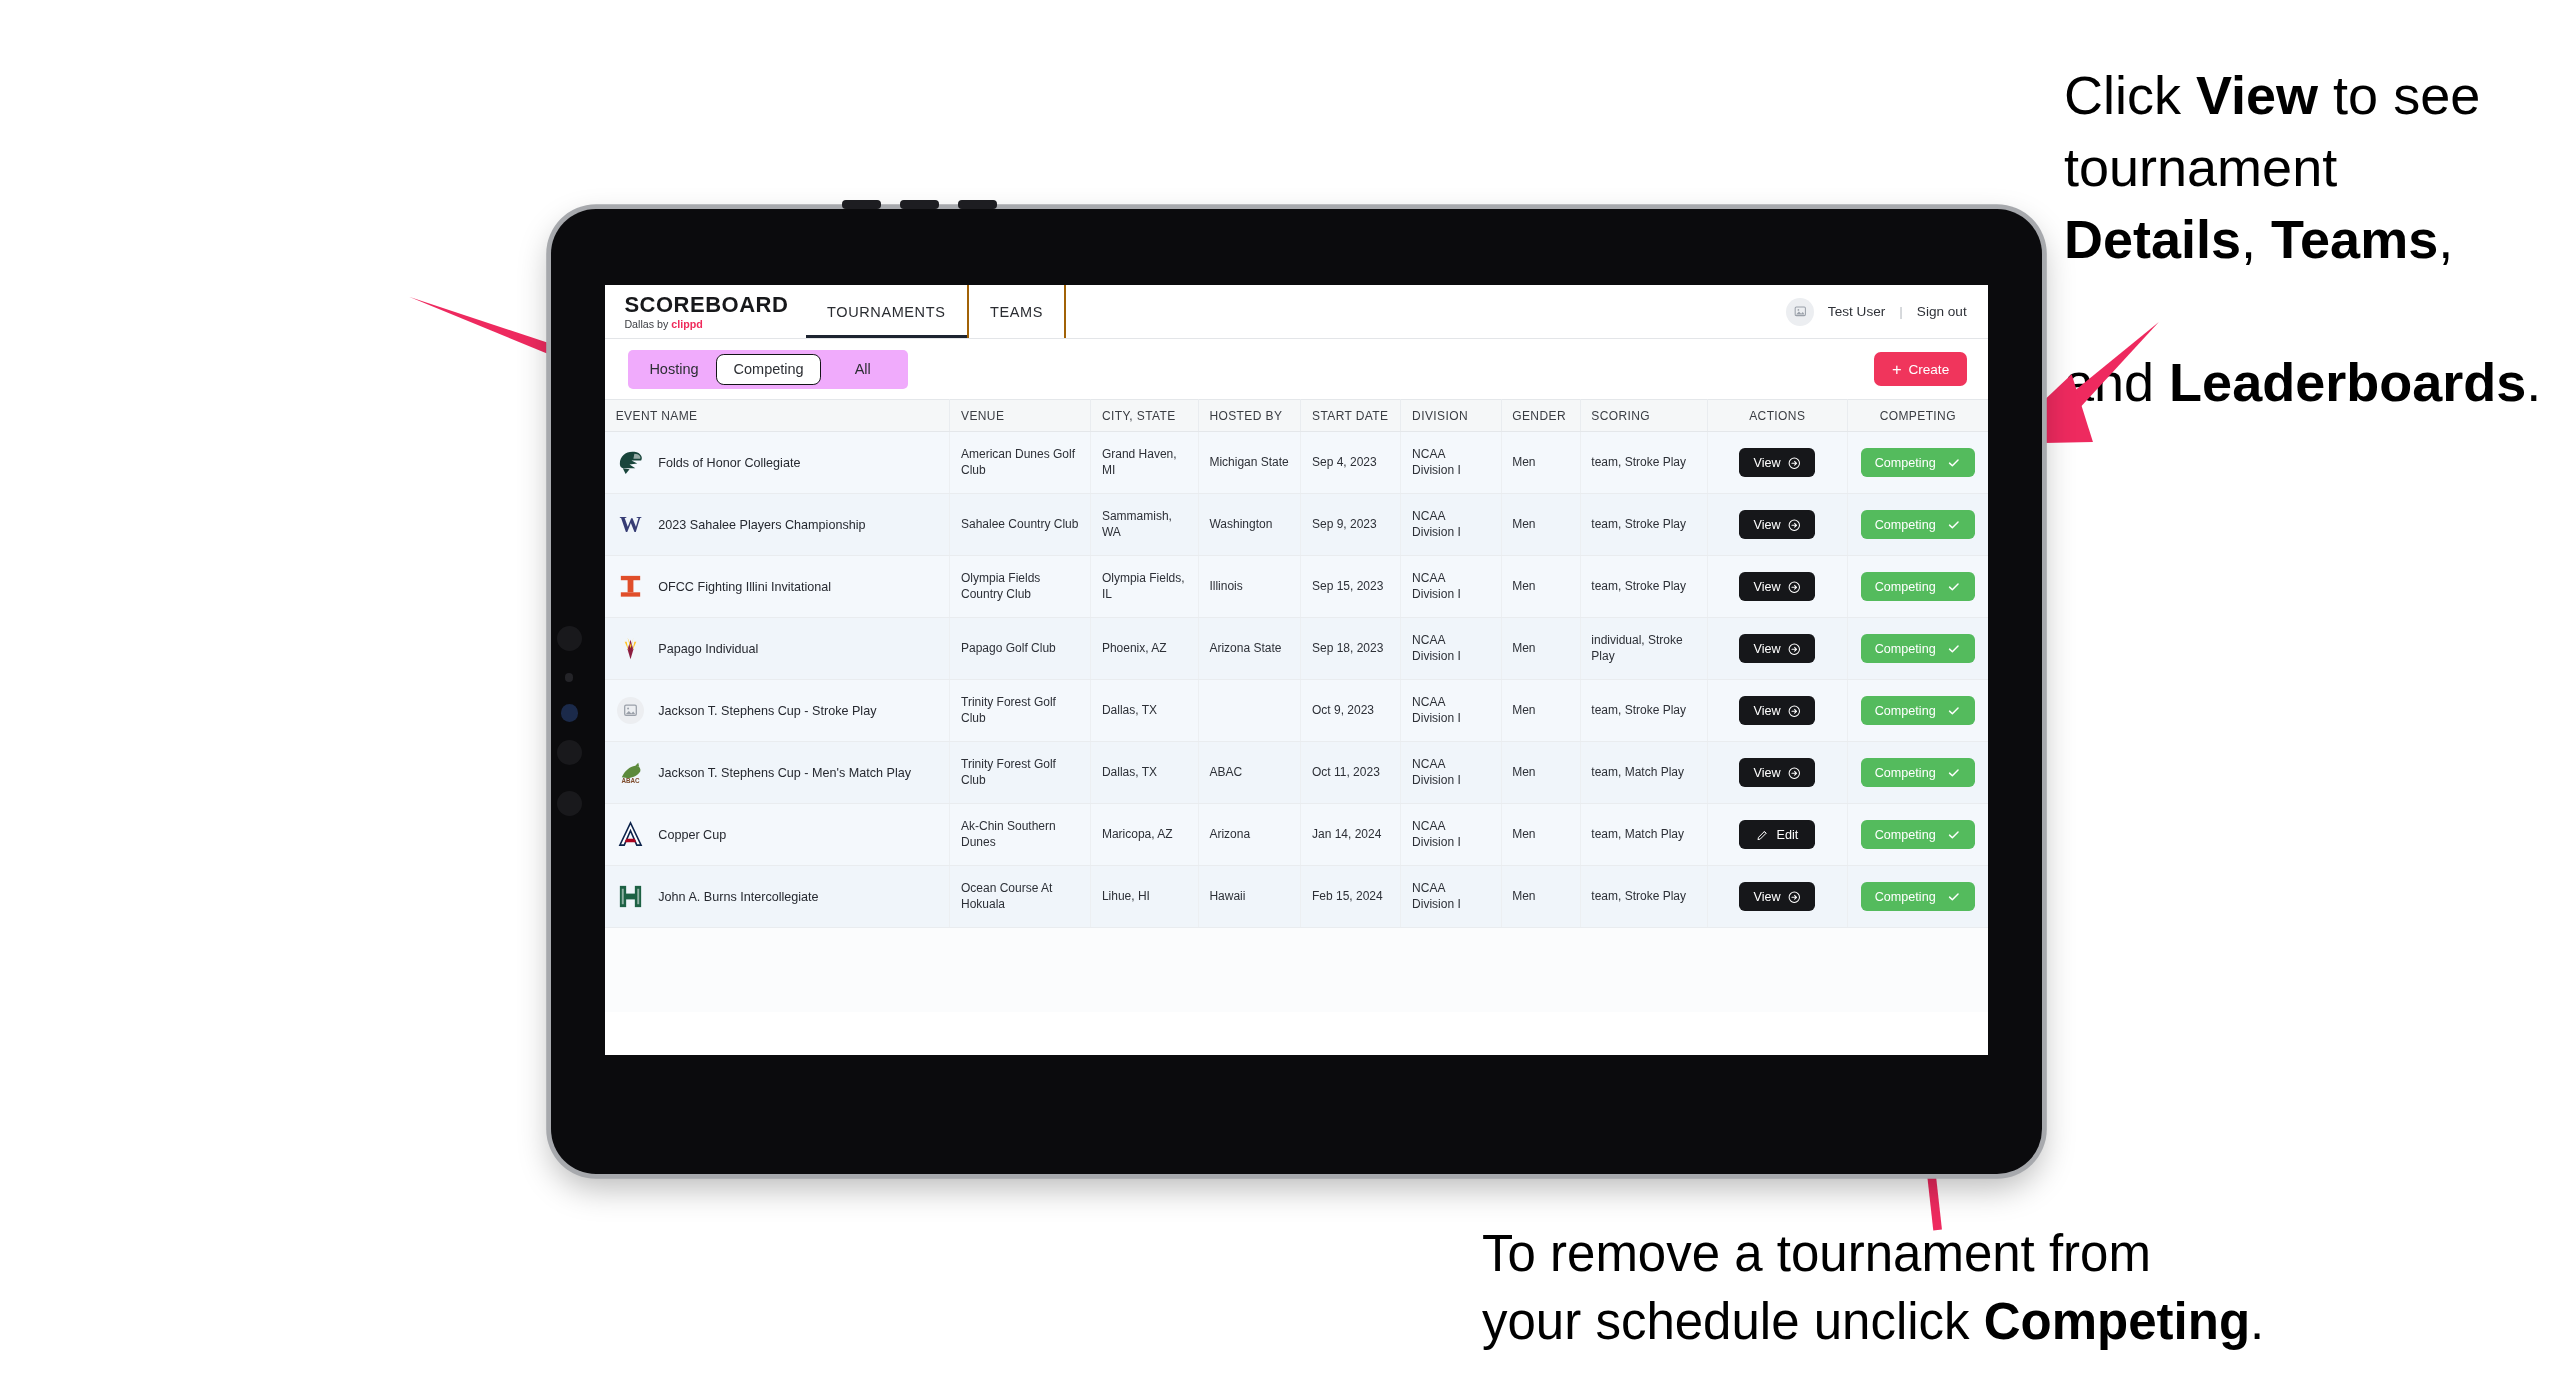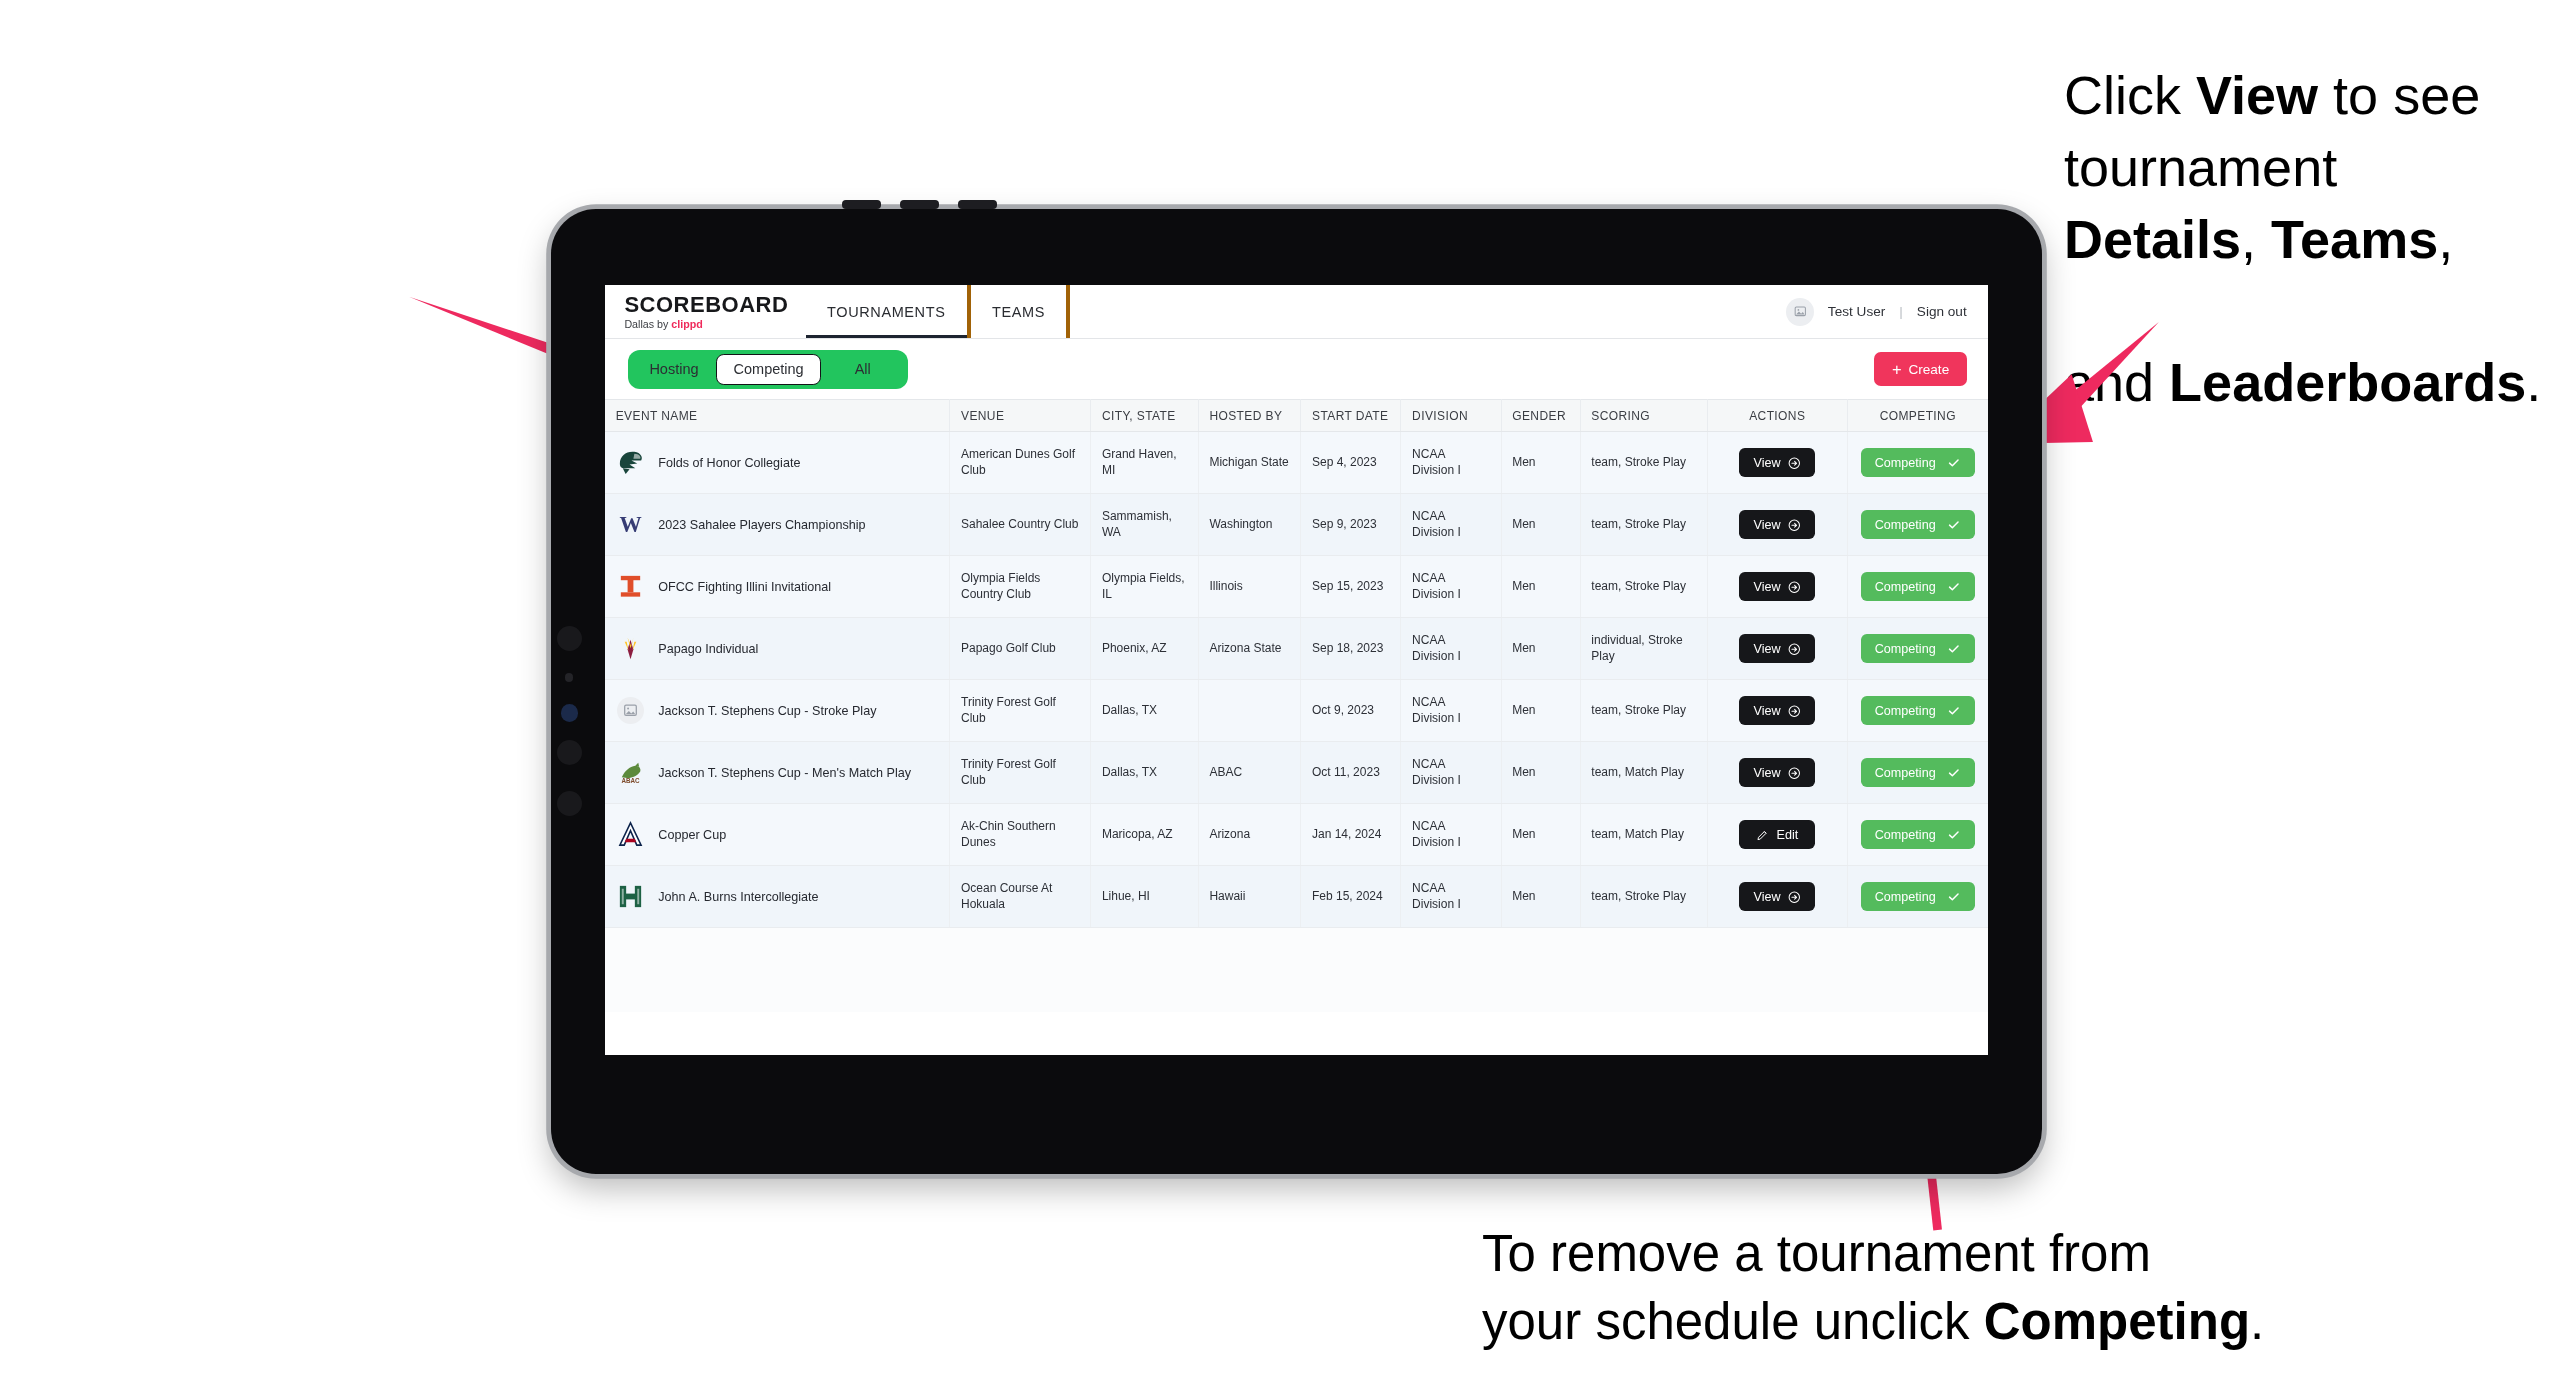--- a/index.html
+++ b/index.html
@@ -72,21 +72,21 @@
     font-size: 22px; font-weight: 700; letter-spacing: 0.5px;
     color: #17181b; font-family: "Liberation Sans", sans-serif;
     line-height: 1;
   }
   #brand-sub { font-size: 10.7px; color: #3b3d42; margin-top: 2.9px; line-height: 1; }
   #brand-sub .brandmark { color: #ef2a5b; font-weight: 700; }
 
   .nav-tab {
     display: flex; align-items: center; padding: 0 21.3px;
     font-size: 14.5px; letter-spacing: 0.6px; color: #2a2c31;
-    border-right: 4px solid #a16207;
+    border-right: 2px solid #a16207;
     cursor: pointer; background: #fff;
   }
   .nav-tab:first-of-type { border-left: 1px solid #ebedf0; }
   .nav-tab.active { box-shadow: inset 0 -2.9px 0 #1d2430; }
 
   #header-right {
     margin-left: auto; display: flex; align-items: center;
     gap: 14px; padding-right: 21.3px; font-size: 13.6px; color: #2f3238;
   }
   #avatar {
@@ -98,21 +98,21 @@
   #header-right span.link { cursor: pointer; }
 
   
   #filter-bar {
     height: 60px; background: #ffffff;
     display: flex; align-items: center;
     padding: 0 21.3px 0 23px; position: relative;
   }
   #segmented {
     display: flex; align-items: center;
-    background: #22c55e; border-radius: 12px; padding: 3.9px;
+    background: #f0abfc; border-radius: 5px; padding: 3.9px;
     height: 39px;
   }
   .seg {
     display: flex; align-items: center; justify-content: center;
     min-width: 83px; height: 31px; padding: 0 16.5px;
     font-size: 14.5px; color: #2c2e33; cursor: pointer;
     border-radius: 5.8px; background: transparent;
     border: 1.9px solid transparent;
   }
   .seg.selected {

